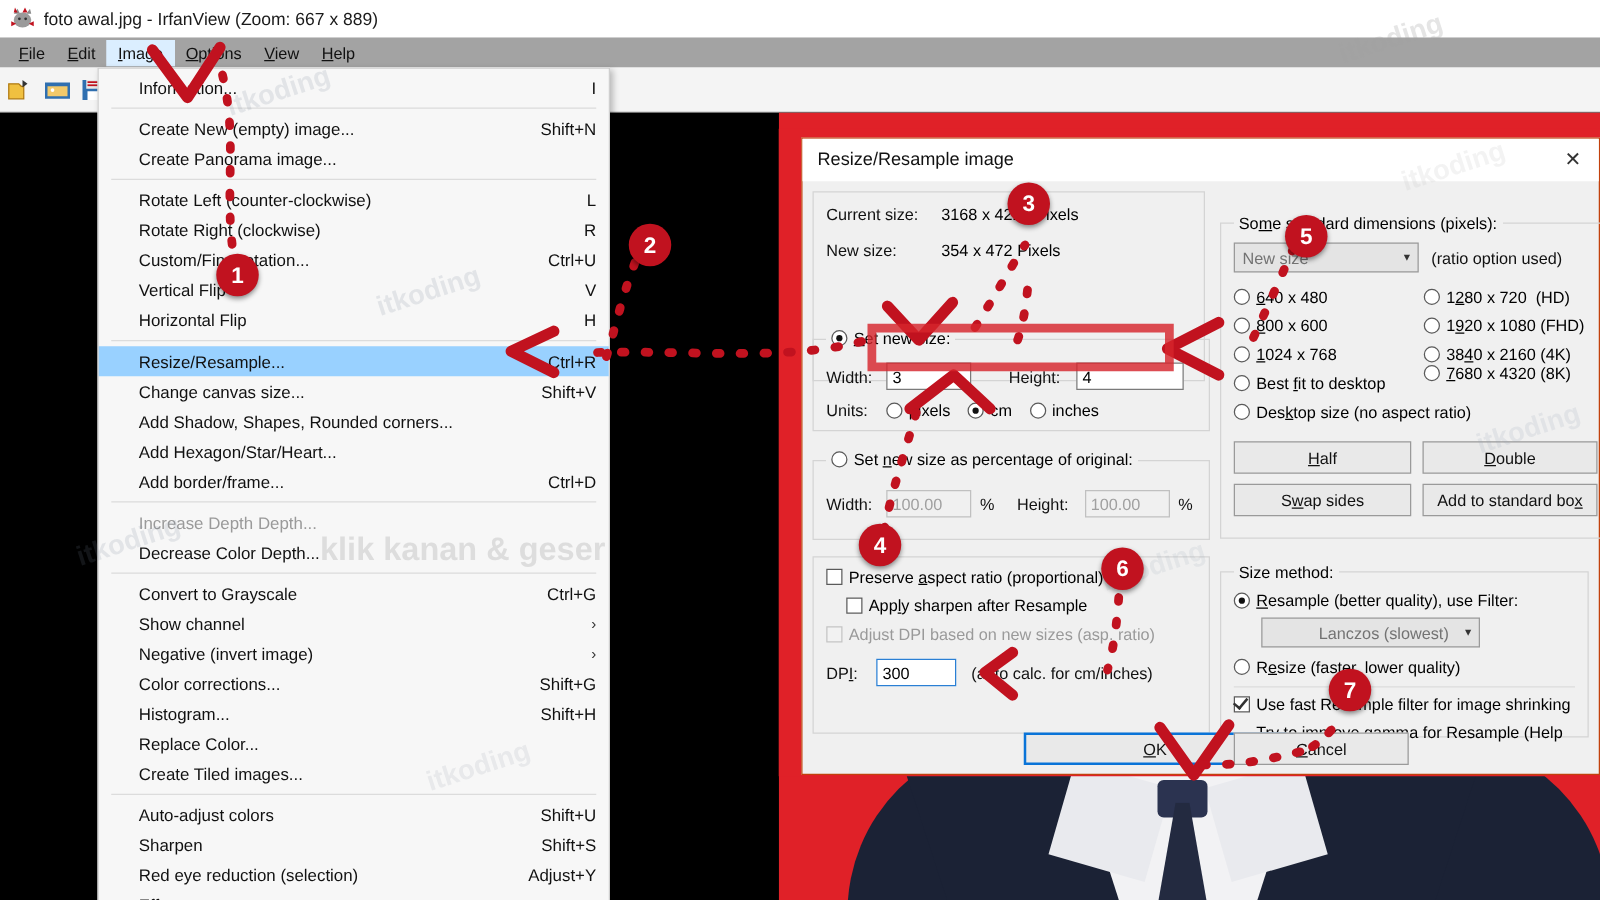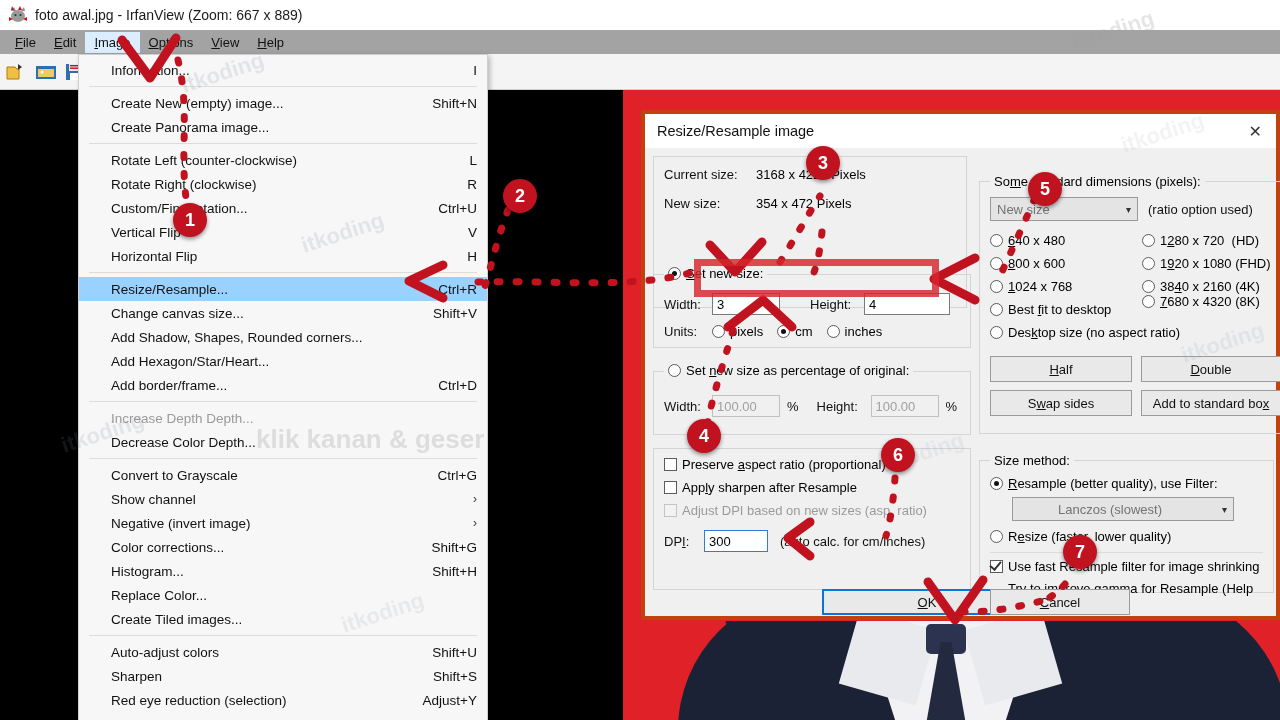--- a/index.html
+++ b/index.html
@@ -126,21 +126,21 @@
     transform: rotate(-18deg);
   }
 
   
   .dlg-shadow {
     position: absolute; left: 623px; top: 103px; width: 657px; height: 518px;
     background: #e02128;
   }
   .dialog {
     position: absolute; left: 641px; top: 110px; width: 639px; height: 510px;
-    background: #f0f0f0; border: 4px solid #c2410c;
+    background: #f0f0f0; border: 1px solid #c2410c;
     display: flex; flex-direction: column;
   }
   .dlg-title {
     height: 34px; background: #ffffff; display: flex; align-items: center;
     padding: 0 8px 0 12px; justify-content: space-between;
   }
   .dlg-title .t { font-size: 14.5px; color: #111; }
   .dlg-title .x { font-size: 16px; color: #333; padding: 0 6px; }
   .dlg-body { flex: 1; position: relative; padding: 6px 8px 8px 8px; }
 
@@ -372,21 +372,21 @@
         <span class="txtbox disabled" style="width:68px;">100.00</span>
         <span class="lab" style="margin-left:7px;">%</span>
       </div>
     </fieldset>
 
     <fieldset class="grp" style="left:8px; top:300px; width:318px; height:142px;">
       <div class="row" style="margin-top:2px;">
         <span class="check"></span>
         <span>Preserve <u class="ac">a</u>spect ratio (proportional)</span>
       </div>
-      <div class="row" style="margin-top:8px;">
+      <div class="row" style="margin-top:8px;margin-left:16px;">
         <span class="check"></span>
         <span>App<u class="ac">l</u>y sharpen after Resample</span>
       </div>
       <div class="row" style="margin-top:8px; color:#9a9a9a;">
         <span class="check dis"></span>
         <span>Adjust DPI based on new sizes (asp. ratio)</span>
       </div>
       <div class="row" style="margin-top:12px;">
         <span class="lab" style="width:40px;">DP<u class="ac">I</u>:</span>
         <span class="txtbox focus" style="width:64px;">300</span>
@@ -457,21 +457,21 @@
       </div>
     </fieldset>
 
     <fieldset class="grp" style="left:334px; top:305px; width:295px; height:140px;">
       <legend>Size method:</legend>
       <div class="row" style="margin-top:2px;">
         <span class="radio on"></span>
         <span><u class="ac">R</u>esample (better quality), use Filter:</span>
       </div>
       <div style="margin-top:6px; margin-left:22px;">
-        <span class="combo" style="width:222px;padding-left:45px;">
+        <span class="combo" style="width:175px;padding-left:45px;">
           <span class="cv">Lanczos (slowest)</span>
           <span class="car">▾</span>
         </span>
       </div>
       <div class="row" style="margin-top:8px;">
         <span class="radio"></span>
         <span>R<u class="ac">e</u>size (faster, lower quality)</span>
       </div>
       <div style="height:1px; background:#dcdcdc; margin:8px 0 6px 0;"></div>
       <div class="row">

